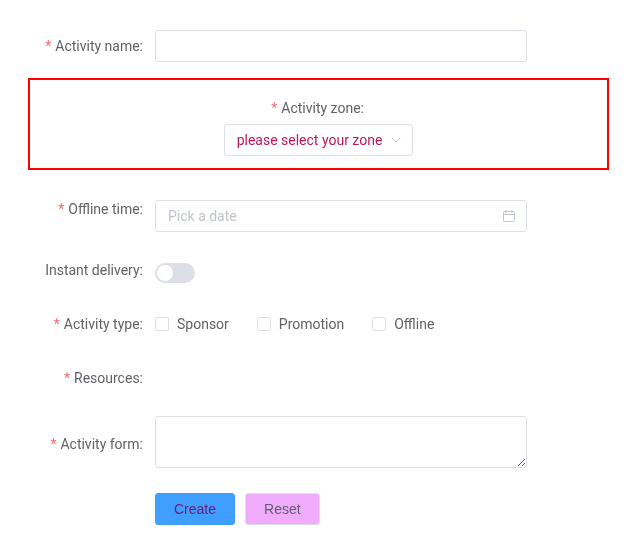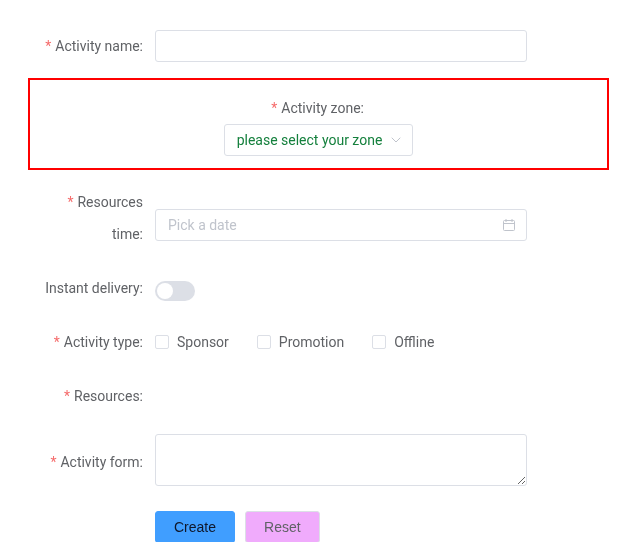--- a/index.html
+++ b/index.html
@@ -5,37 +5,37 @@
     * { box-sizing: border-box; margin: 0; padding: 0; }
     body { font-family: -apple-system, BlinkMacSystemFont, "Segoe UI", Roboto, sans-serif; font-size: 14px; color: #606266; background: #fff; }
     .form { padding: 30px 40px; width: 637px; }
     .form-row { display: flex; align-items: center; margin-bottom: 22px; }
     .form-label { width: 115px; text-align: right; padding-right: 12px; line-height: 32px; color: #606266; position: relative; }
     .required::before { content: "*"; color: #f56c6c; margin-right: 4px; }
     .form-control { flex: 1; max-width: 372px; }
     .input-base { width: 100%; height: 32px; border: 1px solid #dcdfe6; border-radius: 3px; padding: 0 10px; font-size: 14px; color: #606266; background: #fff; outline: none; }
     .input-base::placeholder { color: #c0c4cc; }
     .select-wrap { position: relative; width: 100%; height: 32px; border: 1px solid #dcdfe6; border-radius: 3px; background: #fff; display: flex; align-items: center; padding: 0 30px 0 12px; cursor: pointer; }
-    .select-placeholder { color: #15803d; }
+    .select-placeholder { color: #be185d; }
     .select-chevron { position: absolute; right: 10px; top: 50%; transform: translateY(-50%); color: #c0c4cc; display: flex; }
     .date-wrap { position: relative; width: 100%; height: 32px; border: 1px solid #dcdfe6; border-radius: 3px; background: #fff; display: flex; align-items: center; padding: 0 30px 0 12px; cursor: pointer; margin-top: 14px; }
     .date-placeholder { color: #c0c4cc; }
     .date-icon { position: absolute; right: 10px; top: 50%; transform: translateY(-50%); color: #c0c4cc; display: flex; }
     .highlight-box { border: 2px solid #ff0000; padding: 12px 0; margin: -6px -12px 16px -12px; }
     .highlight-box .form-row { margin-bottom: 0; padding: 0 12px; flex-direction: column; }
     .switch { position: relative; width: 40px; height: 20px; background: #dcdfe6; border-radius: 10px; display: inline-block; cursor: pointer; vertical-align: middle; margin-top: 6px; }
     .switch-knob { position: absolute; left: 2px; top: 2px; width: 16px; height: 16px; background: #fff; border-radius: 50%; }
     .checkbox-group, .radio-group { display: flex; gap: 28px; align-items: center; height: 32px; }
     .checkbox-item, .radio-item { display: flex; align-items: center; gap: 8px; cursor: pointer; color: #606266; }
     .checkbox-box { width: 14px; height: 14px; border: 1px solid #dcdfe6; border-radius: 2px; background: #fff; }
     .radio-circle { width: 14px; height: 14px; border: 1px solid #dcdfe6; border-radius: 50%; background: #fff; }
     .textarea-base { width: 100%; min-height: 52px; border: 1px solid #dcdfe6; border-radius: 3px; padding: 6px 10px; font-size: 14px; color: #606266; font-family: inherit; resize: vertical; outline: none; }
     .button-row { display: flex; gap: 10px; margin-left: 115px; }
     .btn { height: 32px; padding: 0 18px; border-radius: 3px; font-size: 14px; cursor: pointer; border: 1px solid transparent; outline: none; }
-    .btn-primary { background: #409eff; color: #0f172a; border-color: #409eff; }
+    .btn-primary { background: #409eff; color: #701a75; border-color: #409eff; }
     .btn-default { background: #f0abfc; color: #606266; border: 1px solid #dcdfe6; }
   </style>
 </head>
 <body>
 
 <div class="form">
 
   <div class="form-row">
     <label class="form-label required"><span>Activity name</span>:</label>
     <div class="form-control">
@@ -53,21 +53,21 @@
             <svg width="12" height="12" viewBox="0 0 12 12">
                 <path d="M2 4 L6 8 L10 4" stroke="currentColor" stroke-width="1" fill="none" stroke-linecap="round"></path>
               </svg>
           </span>
         </div>
       </div>
     </div>
   </div>
 
   <div class="form-row">
-    <label class="form-label required"><span>Resources time</span>:</label>
+    <label class="form-label required"><span>Offline time</span>:</label>
     <div class="form-control">
       <div class="date-wrap">
         <span class="date-placeholder">Pick a date</span>
         <span class="date-icon">
           <svg width="14" height="14" viewBox="0 0 14 14">
               <rect x="1.5" y="2.5" width="11" height="10" rx="1" stroke="currentColor" fill="none"></rect>
               <line x1="1.5" y1="5.5" x2="12.5" y2="5.5" stroke="currentColor"></line>
               <line x1="4" y1="1" x2="4" y2="4" stroke="currentColor"></line>
               <line x1="10" y1="1" x2="10" y2="4" stroke="currentColor"></line>
             </svg>

